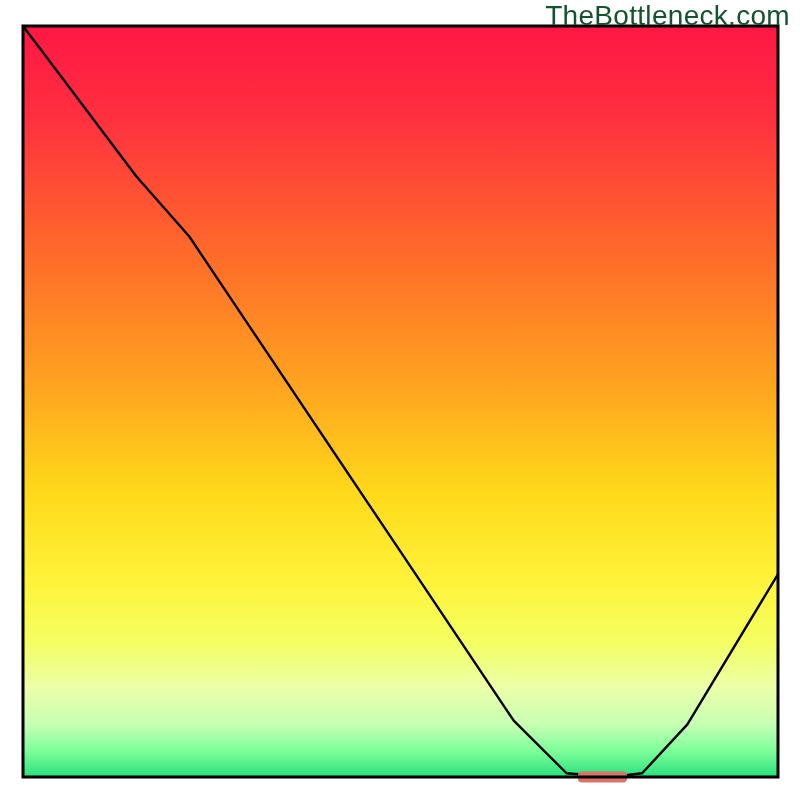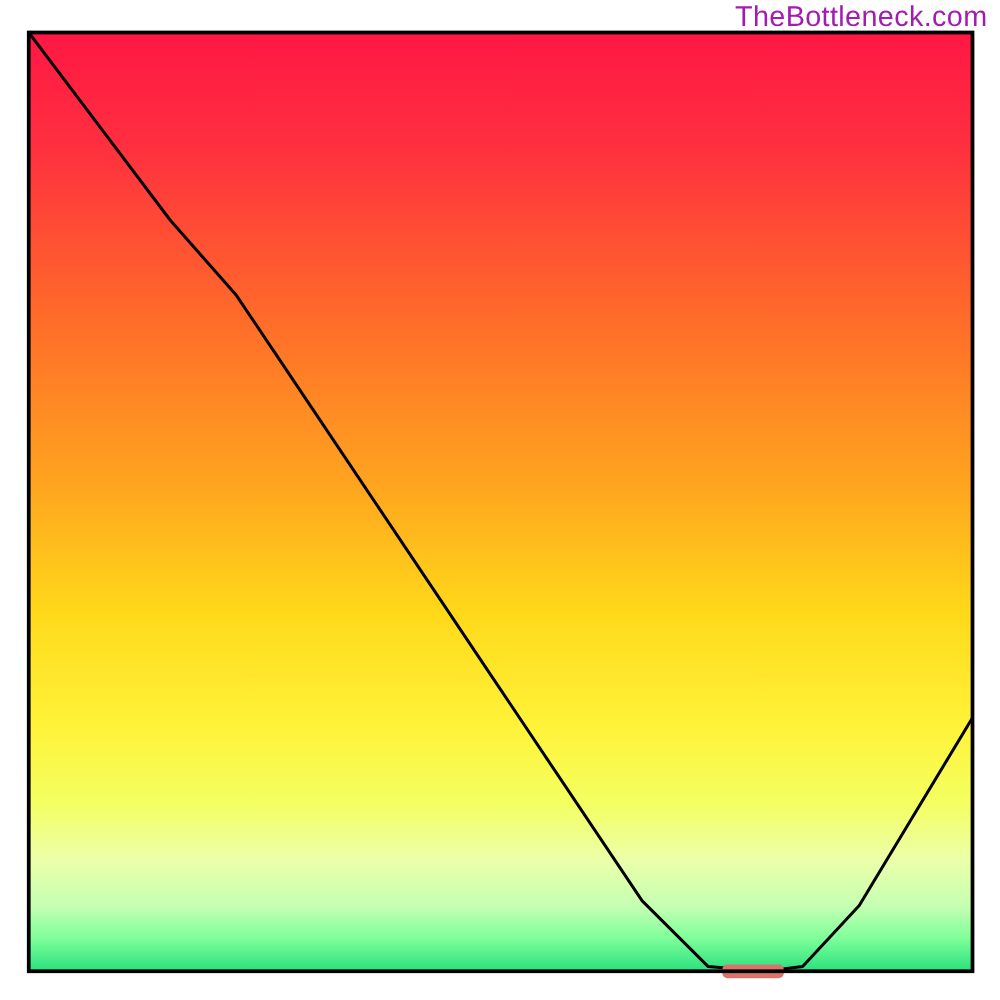--- a/index.html
+++ b/index.html
@@ -12,22 +12,22 @@
   }
   .wrap {
     position: relative;
     width: 800px;
     height: 800px;
   }
   .watermark {
     position: absolute;
     top: 0;
     right: 10px;
-    color: #a21caf;
-    font-size: 23px;
+    color: #14532d;
+    font-size: 28px;
     font-weight: 500;
     letter-spacing: 0.3px;
     z-index: 5;
   }
   svg.plot {
     position: absolute;
     left: 0;
     top: 0;
     width: 800px;
     height: 800px;

